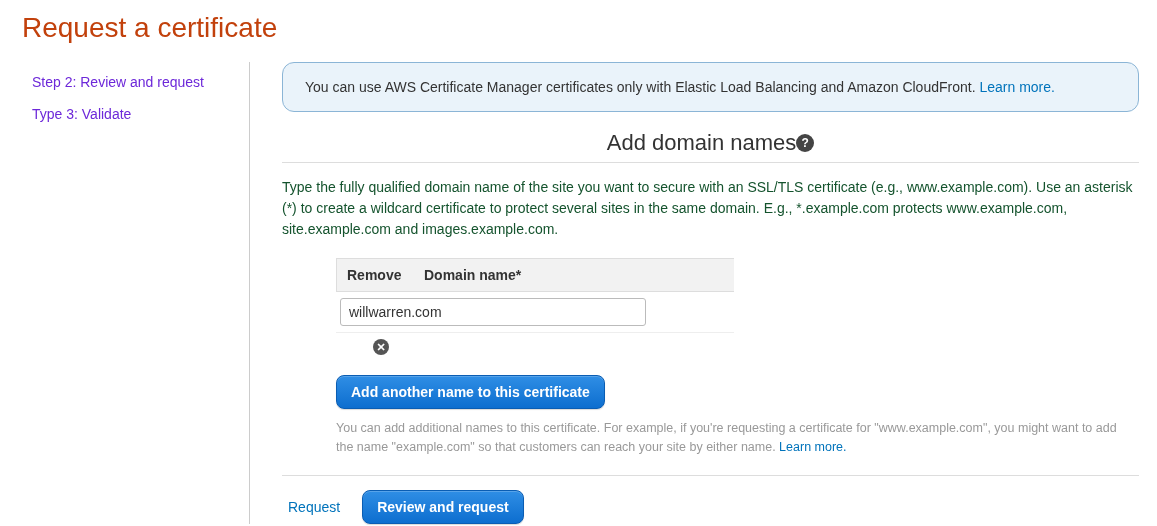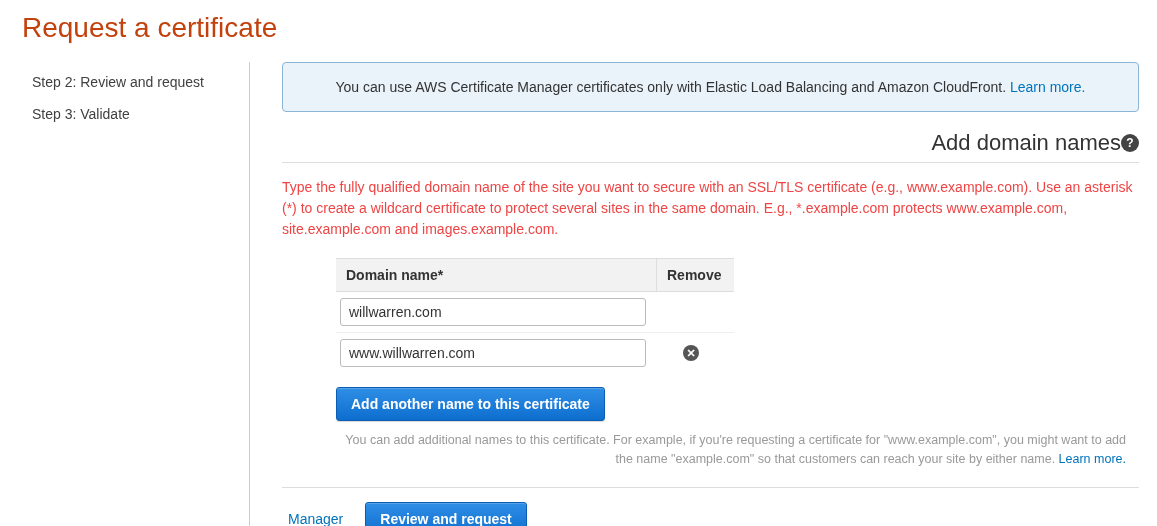--- a/index.html
+++ b/index.html
@@ -27,48 +27,47 @@
   .sidebar {
     width: 228px;
     flex: 0 0 228px;
     border-right: 1px solid #ccc;
     padding-top: 6px;
   }
   .sidebar-step {
     padding: 6px 8px 6px 6px;
     border-left: 4px solid transparent;
     font-size: 14px;
-    color: #404040;
+    color: #6d28d9;
     margin-bottom: 4px;
     cursor: pointer;
   }
   .sidebar-step.active {
     border-left: 4px solid #e47911;
     font-weight: 700;
     color: #111;
   }
   .main {
     flex: 1;
     padding-left: 32px;
   }
   .info-banner {
     background: #eaf3fa;
     border: 1px solid #8bb5d6;
-    border-radius: 4px;
+    border-radius: 12px;
     padding: 16px 22px;
     color: #333;
     font-size: 14px;
-    text-align: center;
     margin-bottom: 18px;
   }
   .info-banner a { color: #0073bb; text-decoration: none; }
   .section-head {
     display: flex;
     align-items: center;
-    justify-content: flex-end;
+    justify-content: center;
     margin-bottom: 2px;
   }
   .section-title {
     font-size: 22px;
     font-weight: 400;
     color: #333;
     margin: 0;
   }
   .help-icon {
     width: 18px; height: 18px;
@@ -80,21 +79,21 @@
     display: flex;
     align-items: center;
     justify-content: center;
     cursor: pointer;
   }
   .divider {
     border-top: 1px solid #ddd;
     margin: 6px 0 10px 0;
   }
   .section-desc {
-    color: #ef4444;
+    color: #14532d;
     font-size: 14px;
     line-height: 1.5;
     margin-bottom: 18px;
   }
   .domain-block {
     margin-left: 54px;
     max-width: 810px;
   }
   .domain-table {
     width: 398px;
@@ -148,42 +147,41 @@
     font-weight: 700;
     cursor: pointer;
     line-height: 1;
   }
   .row-sep {
     border-top: 1px solid #eee;
   }
   .btn {
     display: inline-block;
     padding: 8px 14px;
-    border-radius: 3px;
+    border-radius: 8px;
     font-size: 14px;
     font-weight: 700;
     cursor: pointer;
     border: 1px solid transparent;
     text-align: right;
     user-select: none;
   }
   .btn-primary {
     color: #fff;
     background: linear-gradient(#2f8ee5, #0d6ecf);
     border: 1px solid #0a5db3;
     box-shadow: inset 0 1px 0 rgba(255,255,255,.2), 0 1px 1px rgba(0,0,0,.15);
   }
   .add-btn-wrap { margin-top: 14px; }
   .helper-text {
     color: #999;
     font-size: 12.5px;
     line-height: 1.5;
     margin-top: 10px;
     max-width: 790px;
-    text-align: right;
   }
   .helper-text a { color: #0073bb; text-decoration: none; }
   .footer {
     border-top: 1px solid #ddd;
     margin-top: 18px;
     padding-top: 14px;
     display: flex;
     align-items: center;
     justify-content: space-between;
   }
@@ -206,69 +204,68 @@
 </style>
 </head>
 <body>
 
 <div class="page">
   <h1 class="page-title">Request a certificate</h1>
 
   <div class="layout">
     <nav class="sidebar">
       <div class="sidebar-step">Step 2: Review and request</div>
-      <div class="sidebar-step">Step 3: Validate</div>
+      <div class="sidebar-step">Type 3: Validate</div>
     </nav>
 
     <main class="main">
       <div class="info-banner">
         <span>You can use AWS Certificate Manager certificates only with Elastic Load Balancing and Amazon CloudFront. </span><a href="#">Learn more.</a>
       </div>
 
       <div class="section-head">
         <h2 class="section-title">Add domain names</h2>
         <div class="help-icon">?</div>
       </div>
       <div class="divider"></div>
 
       <p class="section-desc">Type the fully qualified domain name of the site you want to secure with an SSL/TLS certificate (e.g., www.example.com). Use an asterisk (*) to create a wildcard certificate to protect several sites in the same domain. E.g., *.example.com protects www.example.com, site.example.com and images.example.com.</p>
 
       <div class="domain-block">
         <div class="domain-table">
           <div class="domain-table-head">
+            <div class="th remove">Remove</div>
             <div class="th name">Domain name*</div>
-            <div class="th remove">Remove</div>
           </div>
           <div class="domain-rows">
             <div class="domain-row">
               <input type="text" value="willwarren.com" style="">
               <div class="remove-cell"></div>
             </div>
             <div class="row-sep"></div>
             <div class="domain-row">
-              <input type="text" value="www.willwarren.com" style="">
               <div class="remove-cell">
                 <div class="remove-btn">
                   <span>✕</span>
                 </div>
               </div>
             </div>
           </div>
         </div>
 
         <div class="add-btn-wrap">
           <div class="btn btn-primary">Add another name to this certificate</div>
         </div>
 
         <p class="helper-text">
           <span>You can add additional names to this certificate. For example, if you're requesting a certificate for "www.example.com", you might want to add the name "example.com" so that customers can reach your site by either name. </span><a href="#">Learn more.</a>
         </p>
       </div>
 
       <div class="footer">
         <div class="footer-right">
-          <button class="link-btn">Manager</button>
+          <button class="link-btn">Request</button>
           <div class="btn btn-primary">Review and request</div>
         </div>
       </div>
     </main>
   </div>
 </div>
 
 </body></html>

